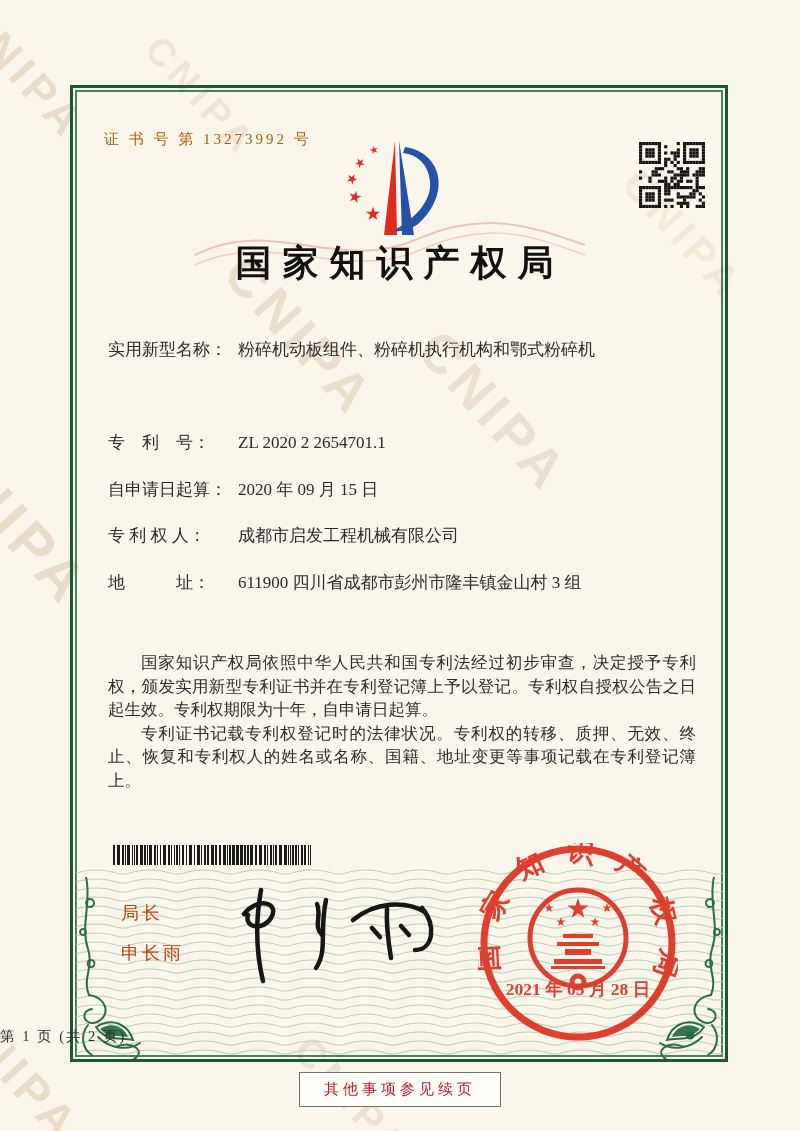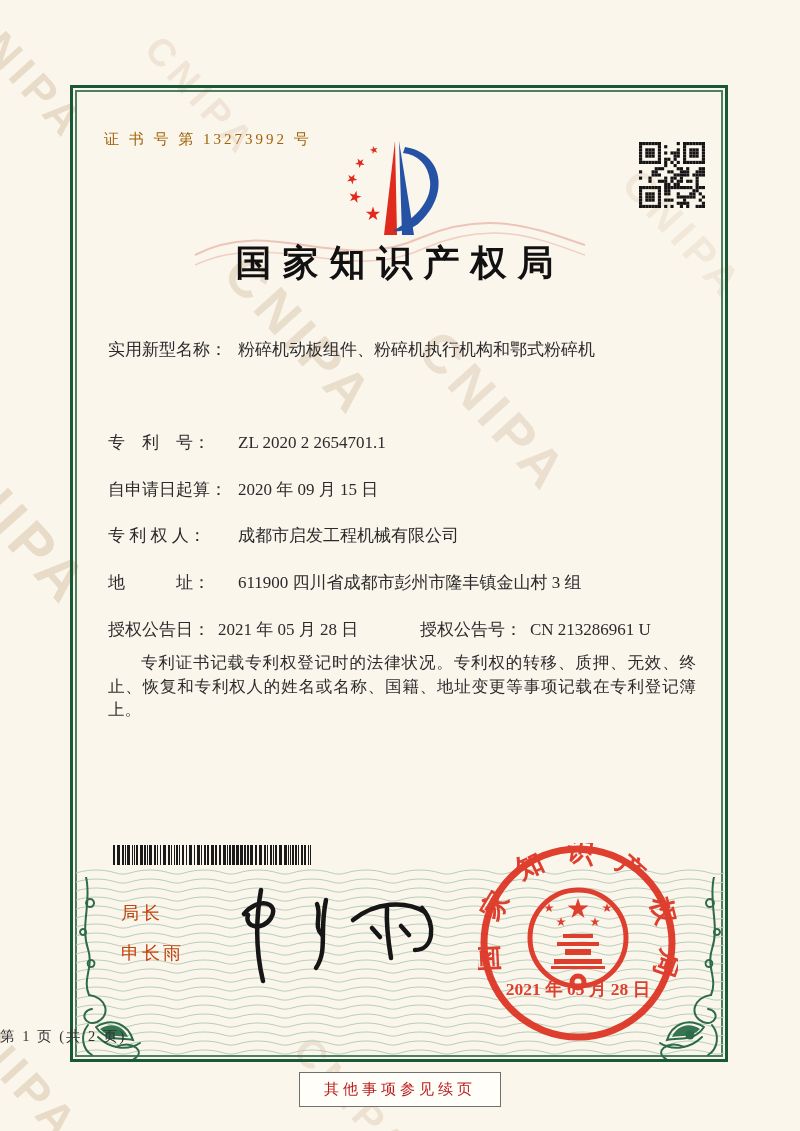--- a/index.html
+++ b/index.html
@@ -324,26 +324,23 @@
   </div>
   <div class="field-row" style="top:478px;">
     <span class="lbl">自申请日起算：</span><span class="val">2020 年 09 月 15 日</span>
   </div>
   <div class="field-row" style="top:524px;">
     <span class="lbl">专 利 权 人：</span><span class="val">成都市启发工程机械有限公司</span>
   </div>
   <div class="field-row" style="top:571px;">
     <span class="lbl">地　　　址：</span><span class="val">611900 四川省成都市彭州市隆丰镇金山村 3 组</span>
   </div>
-  <div class="field-row" style="top:618px;">
-    <span><span class="lbl" style="min-width:0;">授权公告日：</span><span class="val">2021 年 05 月 28 日</span></span>
-    <span class="grant-pair2"><span class="lbl" style="min-width:0;">授权公告号：</span><span class="val">CN 213286961 U</span></span>
-  </div>
 
   <div class="paras">
+    <p>国家知识产权局依照中华人民共和国专利法经过初步审查，决定授予专利权，颁发实用新型专利证书并在专利登记簿上予以登记。专利权自授权公告之日起生效。专利权期限为十年，自申请日起算。</p>
     <p>专利证书记载专利权登记时的法律状况。专利权的转移、质押、无效、终止、恢复和专利权人的姓名或名称、国籍、地址变更等事项记载在专利登记簿上。</p>
   </div>
 
   <svg class="barcode" width="206" height="20" viewBox="0 0 206 20" id="barcode-svg">
       <rect x="0" y="0" width="2" height="20" fill="#1a1a1a"></rect>
       <rect x="4" y="0" width="3" height="20" fill="#1a1a1a"></rect>
       <rect x="9" y="0" width="2" height="20" fill="#1a1a1a"></rect>
       <rect x="12" y="0" width="1" height="20" fill="#1a1a1a"></rect>
       <rect x="14" y="0" width="3" height="20" fill="#1a1a1a"></rect>
       <rect x="19" y="0" width="1" height="20" fill="#1a1a1a"></rect>

